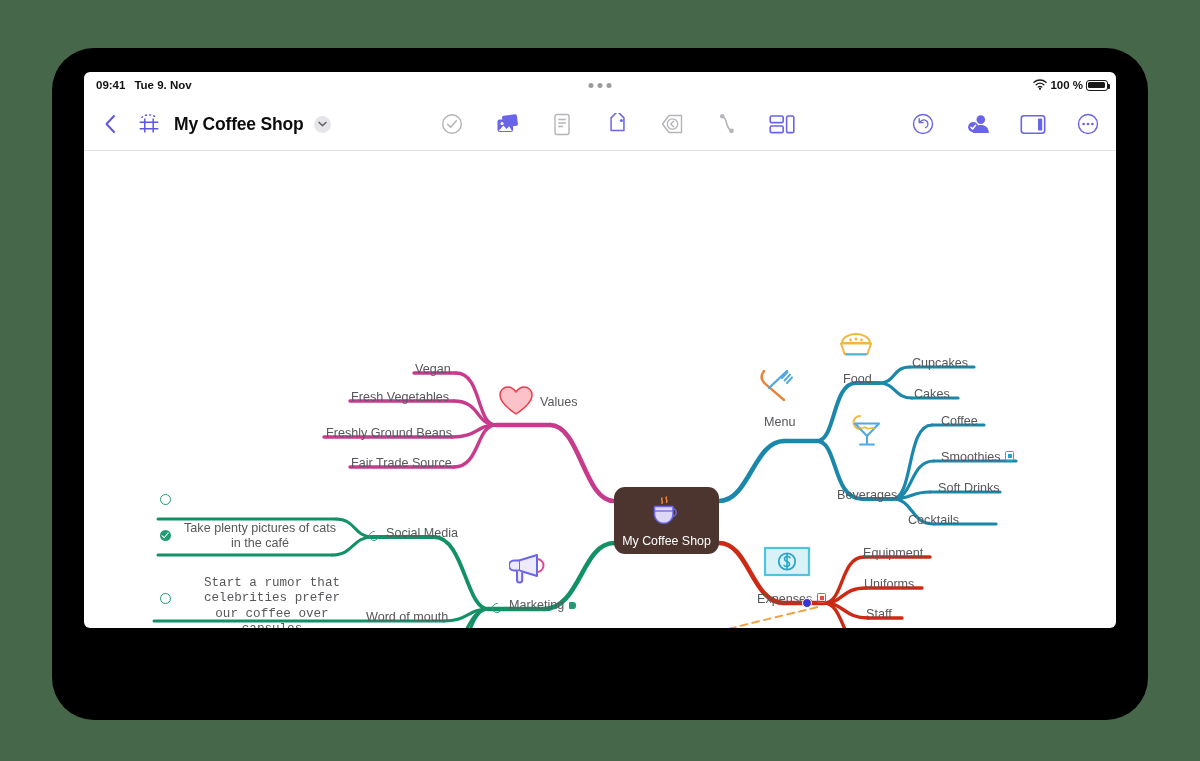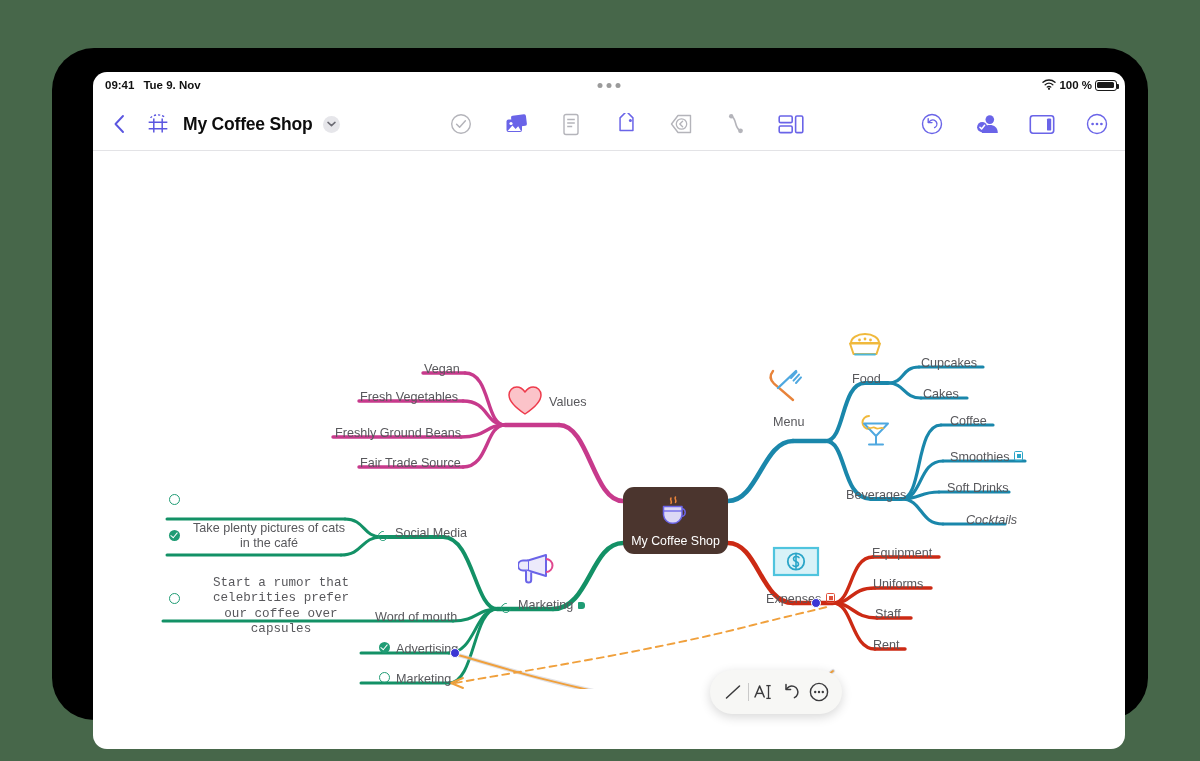--- a/index.html
+++ b/index.html
@@ -14,25 +14,24 @@
   #tablet-bezel{
     position:absolute;
     left:52px; top:48px;
     width:1096px; height:672px;
     background:#000;
     border-radius:42px;
   }
   #tablet-screen{
     position:absolute;
     left:84px; top:72px;
-    width:1032px; height:677px;
+    width:1032px; height:556px;
     background:#ffffff;
-    border-radius:14px;
+    border-radius:6px;
     overflow:hidden;
-    margin-left:9px;
   }
 
   
   #status-bar{
     position:absolute; left:0; top:0; width:100%; height:26px;
     display:flex; align-items:center;
     font-size:11.5px; color:#111; font-weight:600;
   }
   .sb-left{ position:absolute; left:12px; display:flex; gap:9px; align-items:center; }
   .sb-center{ position:absolute; left:50%; transform:translateX(-50%); display:flex; gap:4px; }
@@ -396,21 +395,21 @@
         <path d="M11.5 14.5 C14 16.4 16 13 18.5 15 C21 17 23.5 13.6 26 15.2" stroke="#f0b93c" stroke-width="1.7" fill="none" stroke-linecap="round"></path>
         <line x1="19" y1="23" x2="19" y2="31" stroke="#4fa8e0" stroke-width="2" stroke-linecap="round"></line>
         <line x1="12" y1="31.5" x2="26" y2="31.5" stroke="#4fa8e0" stroke-width="2" stroke-linecap="round"></line>
       </svg>
     </span>
     <span class="lbl" style="left:753px;top:337px;">Beverages</span>
     <span class="lbl" style="left:857px;top:263px;">Coffee</span>
     <span class="lbl" style="left:857px;top:299px;">Smoothies</span>
     <span class="badge-note teal" style="left:921px;top:300px;"></span>
     <span class="lbl" style="left:854px;top:330px;">Soft Drinks</span>
-    <span class="lbl" style="left:873px;top:362px;font-style:italic;">Cocktails</span>
+    <span class="lbl" style="left:824px;top:362px;">Cocktails</span>
 
     <span class="mico" style="left:679px;top:395px;">
       <svg width="48" height="32" viewBox="0 0 48 32">
         <rect x="2" y="2" width="44" height="27" fill="#d8f2f8" stroke="#4fc4de" stroke-width="2.2"></rect>
         <circle cx="24" cy="15.5" r="8.2" fill="none" stroke="#2aa5c8" stroke-width="1.8"></circle>
         <path d="M27 11.6 C26 10.2 21.5 9.8 21.5 13 C21.5 16.2 26.5 15 26.5 18 C26.5 21 22 20.8 21 19.4" stroke="#2aa5c8" stroke-width="1.6" fill="none" stroke-linecap="round"></path>
         <line x1="24" y1="8.4" x2="24" y2="22.6" stroke="#2aa5c8" stroke-width="1.6" stroke-linecap="round"></line>
       </svg>
     </span>
     <span class="lbl" style="left:673px;top:441px;">Expenses</span>

